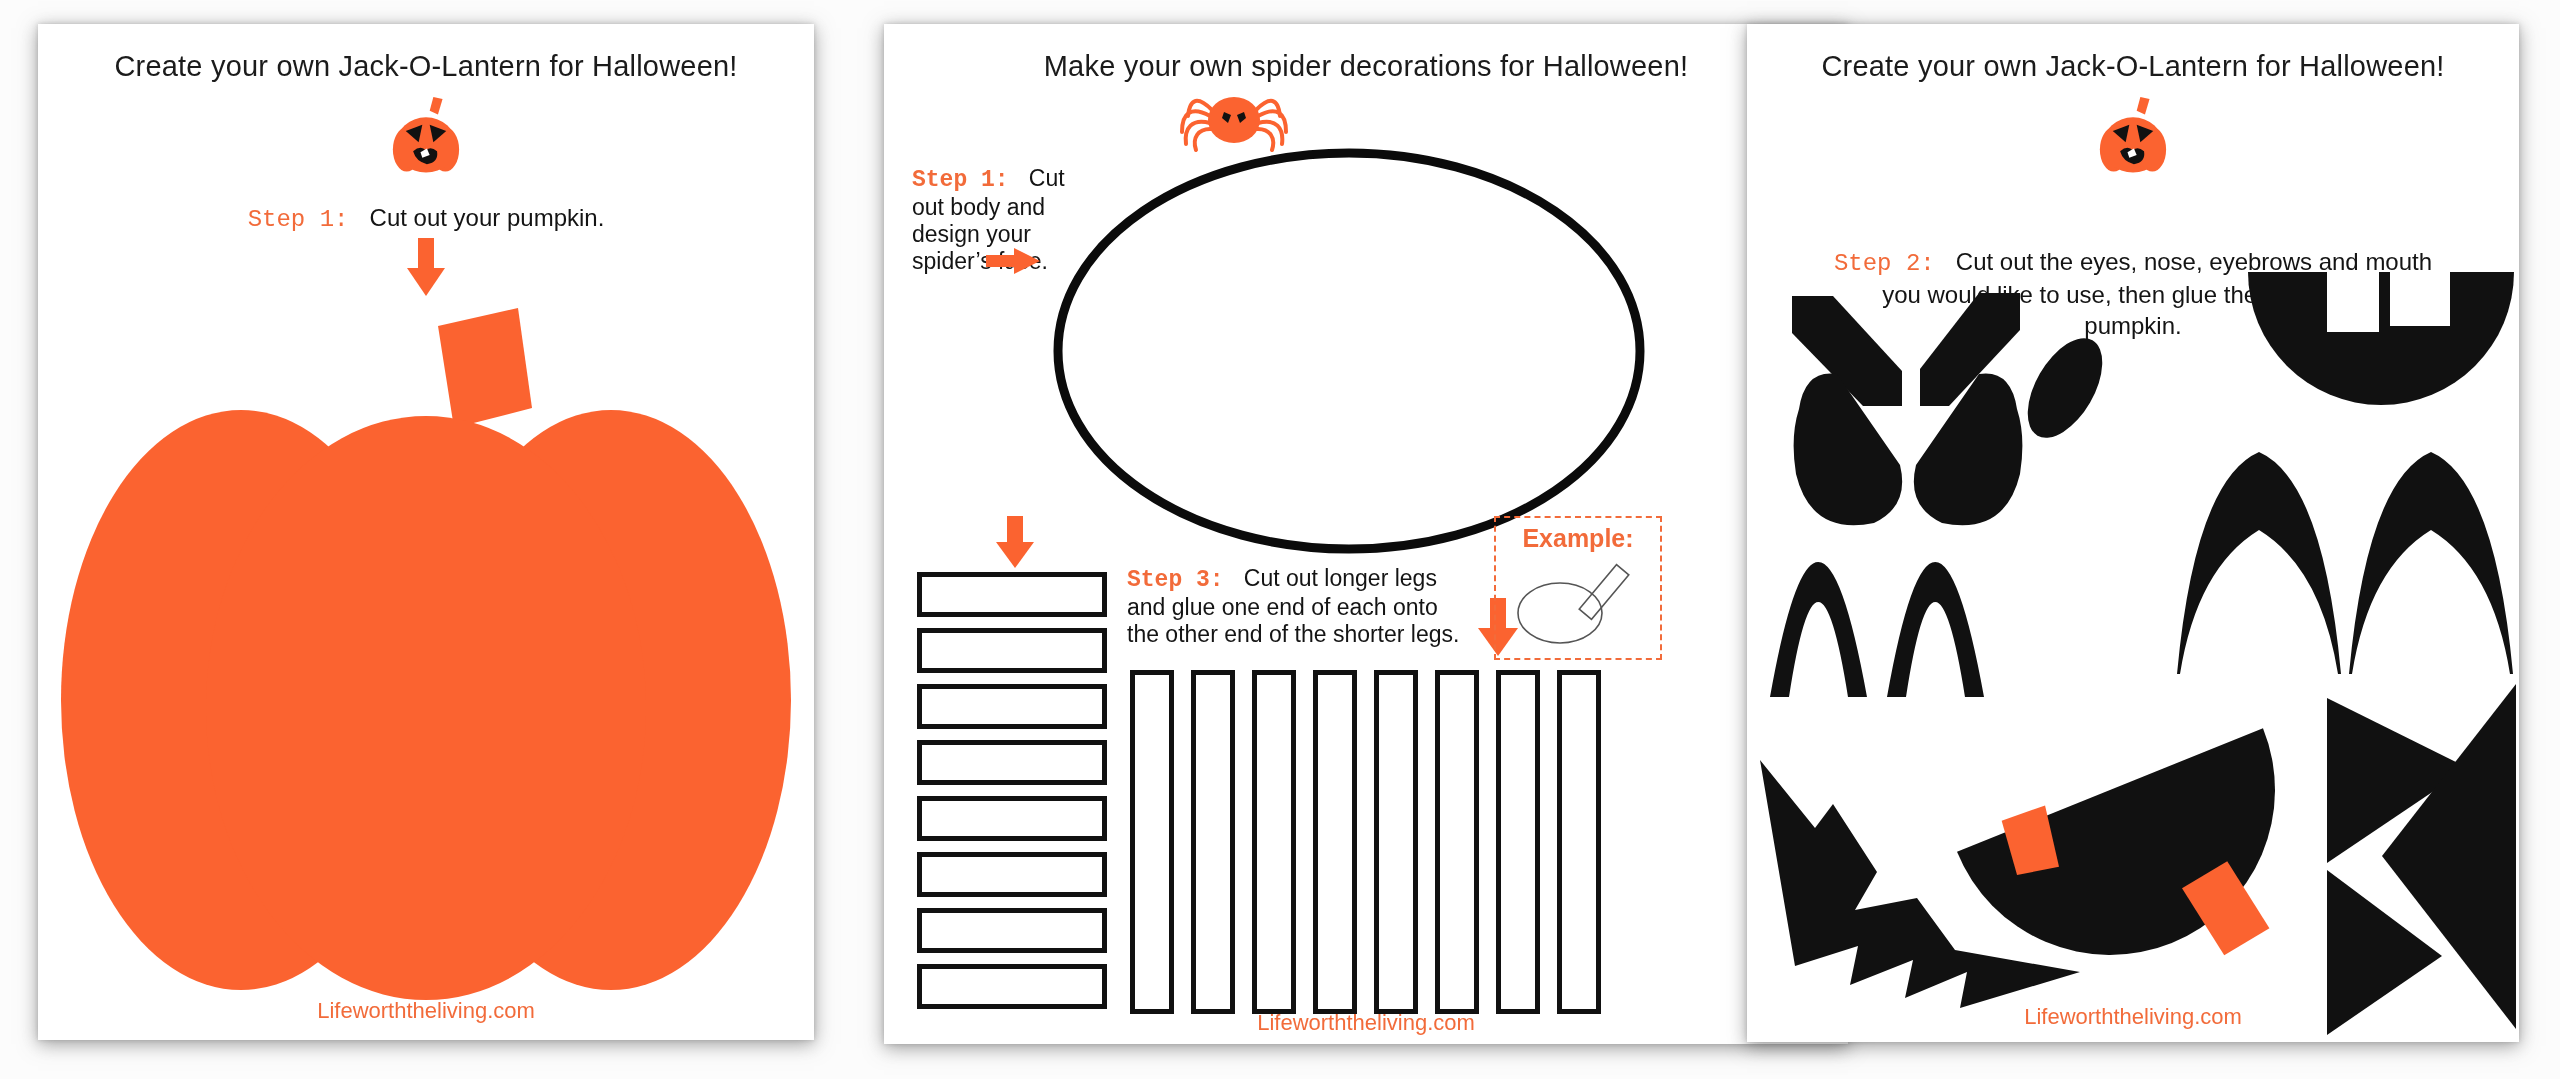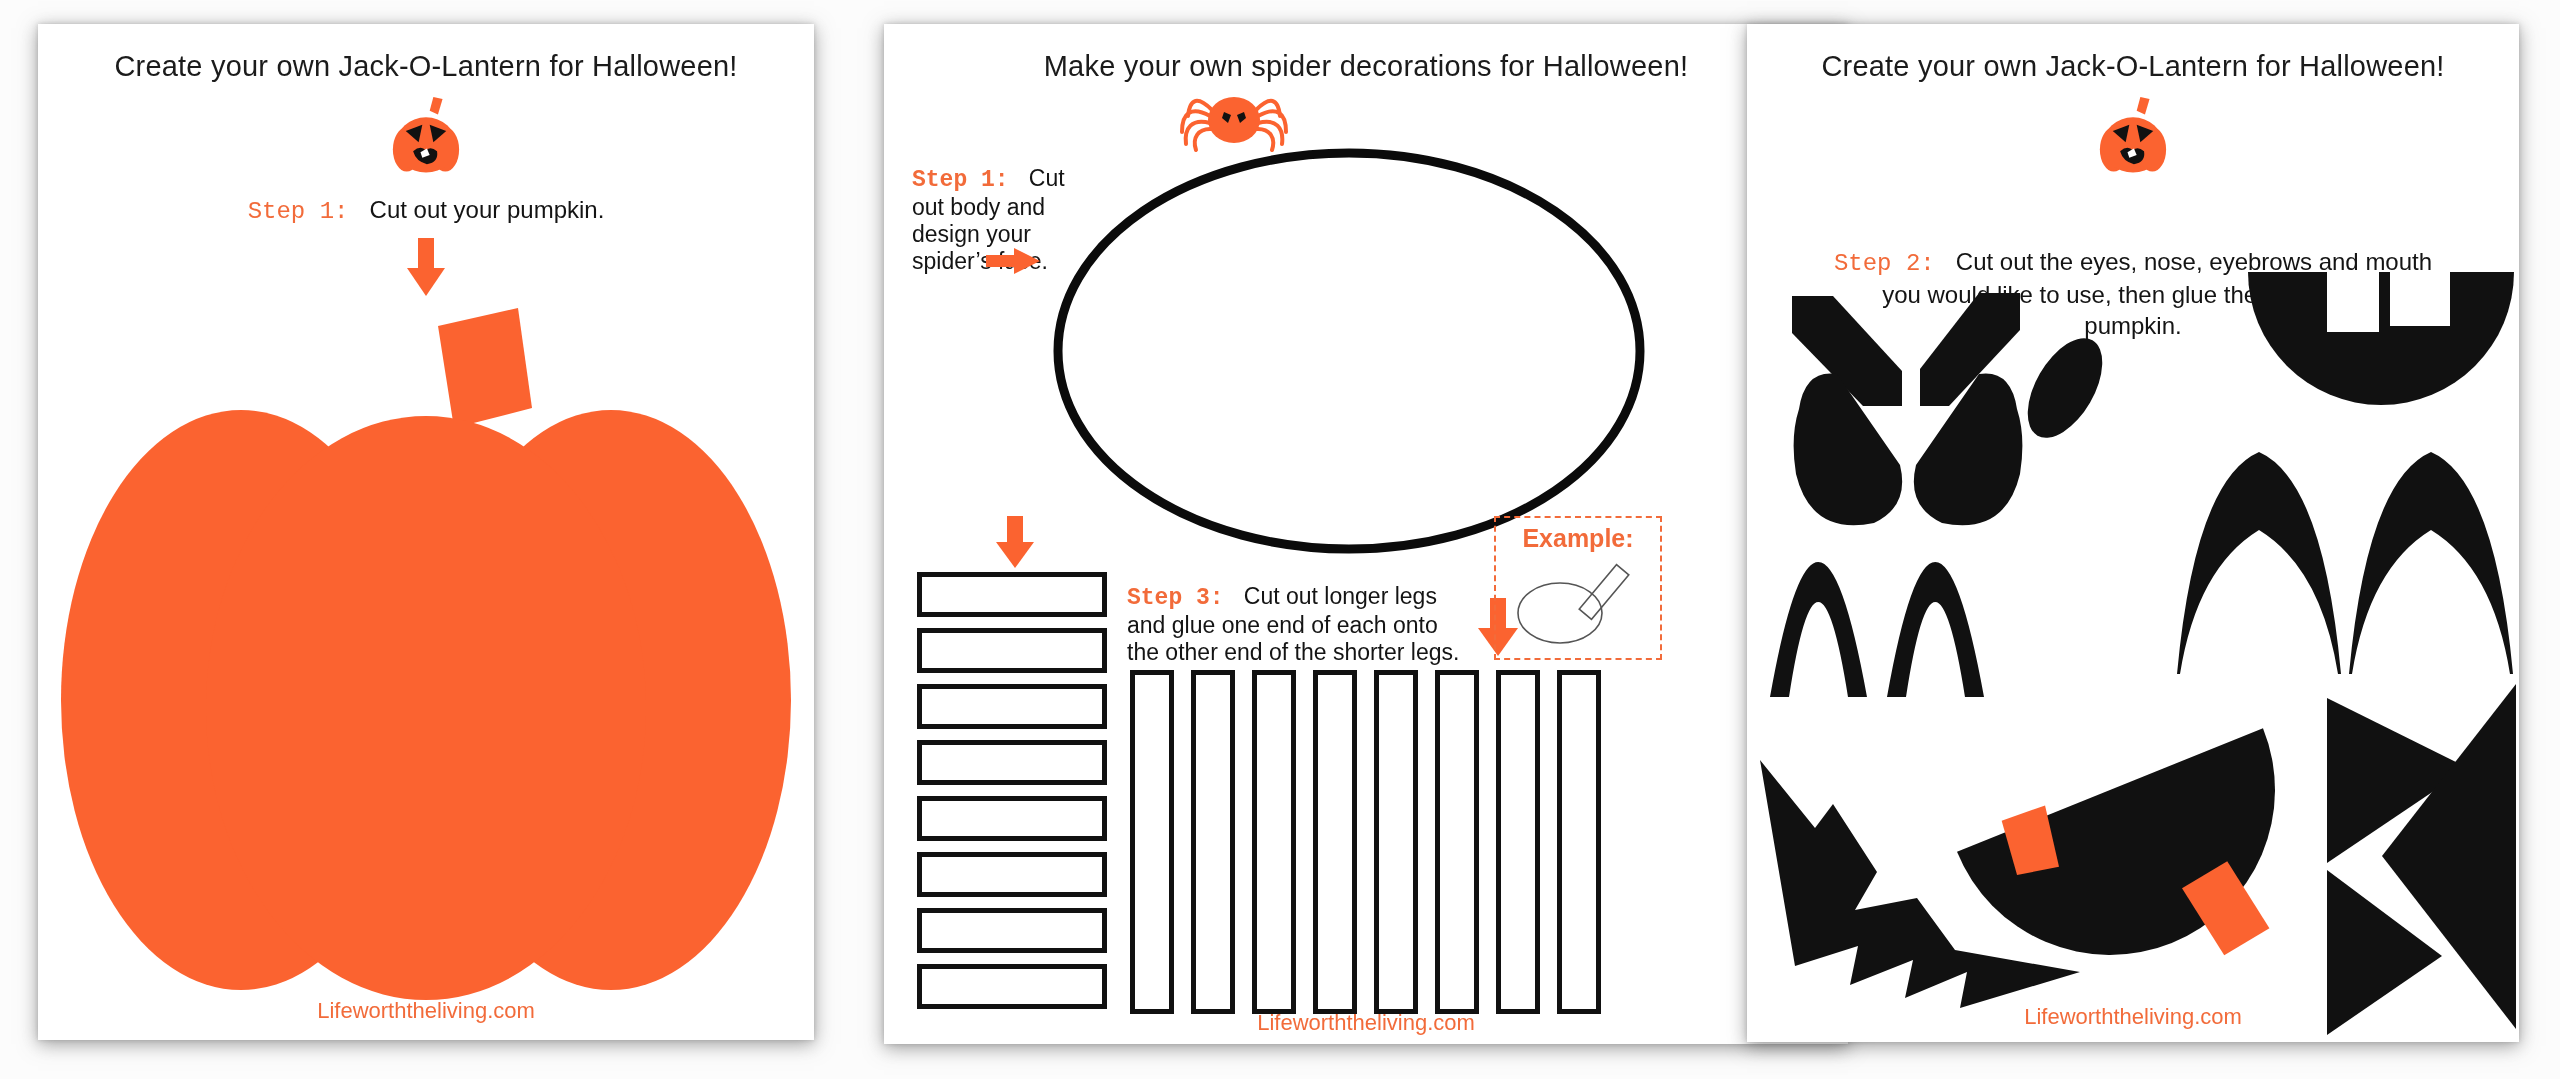--- a/index.html
+++ b/index.html
@@ -32,21 +32,21 @@
   .step-line{
     position:absolute;left:0;right:0;text-align:center;font-size:24px;
   }
   .step-label{color:var(--accent-orange-text);font-family:Liberation Mono, monospace;}
   .step-label.bold{font-weight:bold;}
   .icon-pumpkin{position:absolute;left:50%;transform:translateX(-50%);top:70px;}
   
   .col-step{position:absolute;font-size:23px;line-height:27px;}
   #p2-step1{left:28px;top:141px;width:172px;}
   #p2-step2{left:24px;top:289px;width:180px;}
-  #p2-step3{left:243px;top:559px;width:345px;}
+  #p2-step3{left:243px;top:541px;width:345px;}
   .abs{position:absolute;}
   .shortlegs{position:absolute;left:33px;top:548px;display:flex;flex-direction:column;gap:11px;}
   .shortleg{width:180px;height:35px;border:5px solid #111;background:#fff;}
   .longlegs{position:absolute;left:246px;top:646px;display:flex;gap:17px;}
   .longleg{width:34px;height:334px;border:5px solid #111;background:#fff;}
   .example-box{
     position:absolute;left:610px;top:492px;width:168px;height:144px;
     border:2px dashed var(--accent-orange-text);box-sizing:border-box;text-align:center;
   }
   .example-label{font-size:25px;font-weight:bold;color:var(--accent-orange-text);margin-top:6px;}
@@ -67,21 +67,21 @@
     <polygon class="f-orange" points="54,18 58,3 68,5 63,22"></polygon>
     <ellipse class="f-orange" cx="29" cy="60" rx="15" ry="24"></ellipse>
     <ellipse class="f-orange" cx="71" cy="60" rx="15" ry="24"></ellipse>
     <ellipse class="f-orange" cx="50" cy="55" rx="33" ry="30"></ellipse>
     <polygon class="f-black" points="28,40 46,33 42,52"></polygon>
     <polygon class="f-black" points="54,33 72,40 58,52"></polygon>
     <path class="f-black" d="M36,62 Q44,55 50,61 Q55,56 62,62 Q64,74 51,76 Q39,73 36,62 Z"></path>
     <polygon class="f-white" points="44,63 51,59 54,66 46,69"></polygon>
   </svg>
 
-  <div class="step-line" style="top:172px;">
+  <div class="step-line" style="top:180px;">
     <span class="step-label">Step 1:&nbsp;</span>
     <span>Cut out your pumpkin.</span>
   </div>
 
   <svg class="abs" style="left:50%;transform:translateX(-50%);top:214px;" width="38" height="60" viewBox="0 0 38 60">
     <rect class="f-orange" x="11" y="0" width="16" height="32"></rect>
     <polygon class="f-orange" points="0,30 38,30 19,58"></polygon>
   </svg>
 
   <svg class="abs" style="left:18px;top:276px;" width="740" height="700" viewBox="0 0 740 700">

